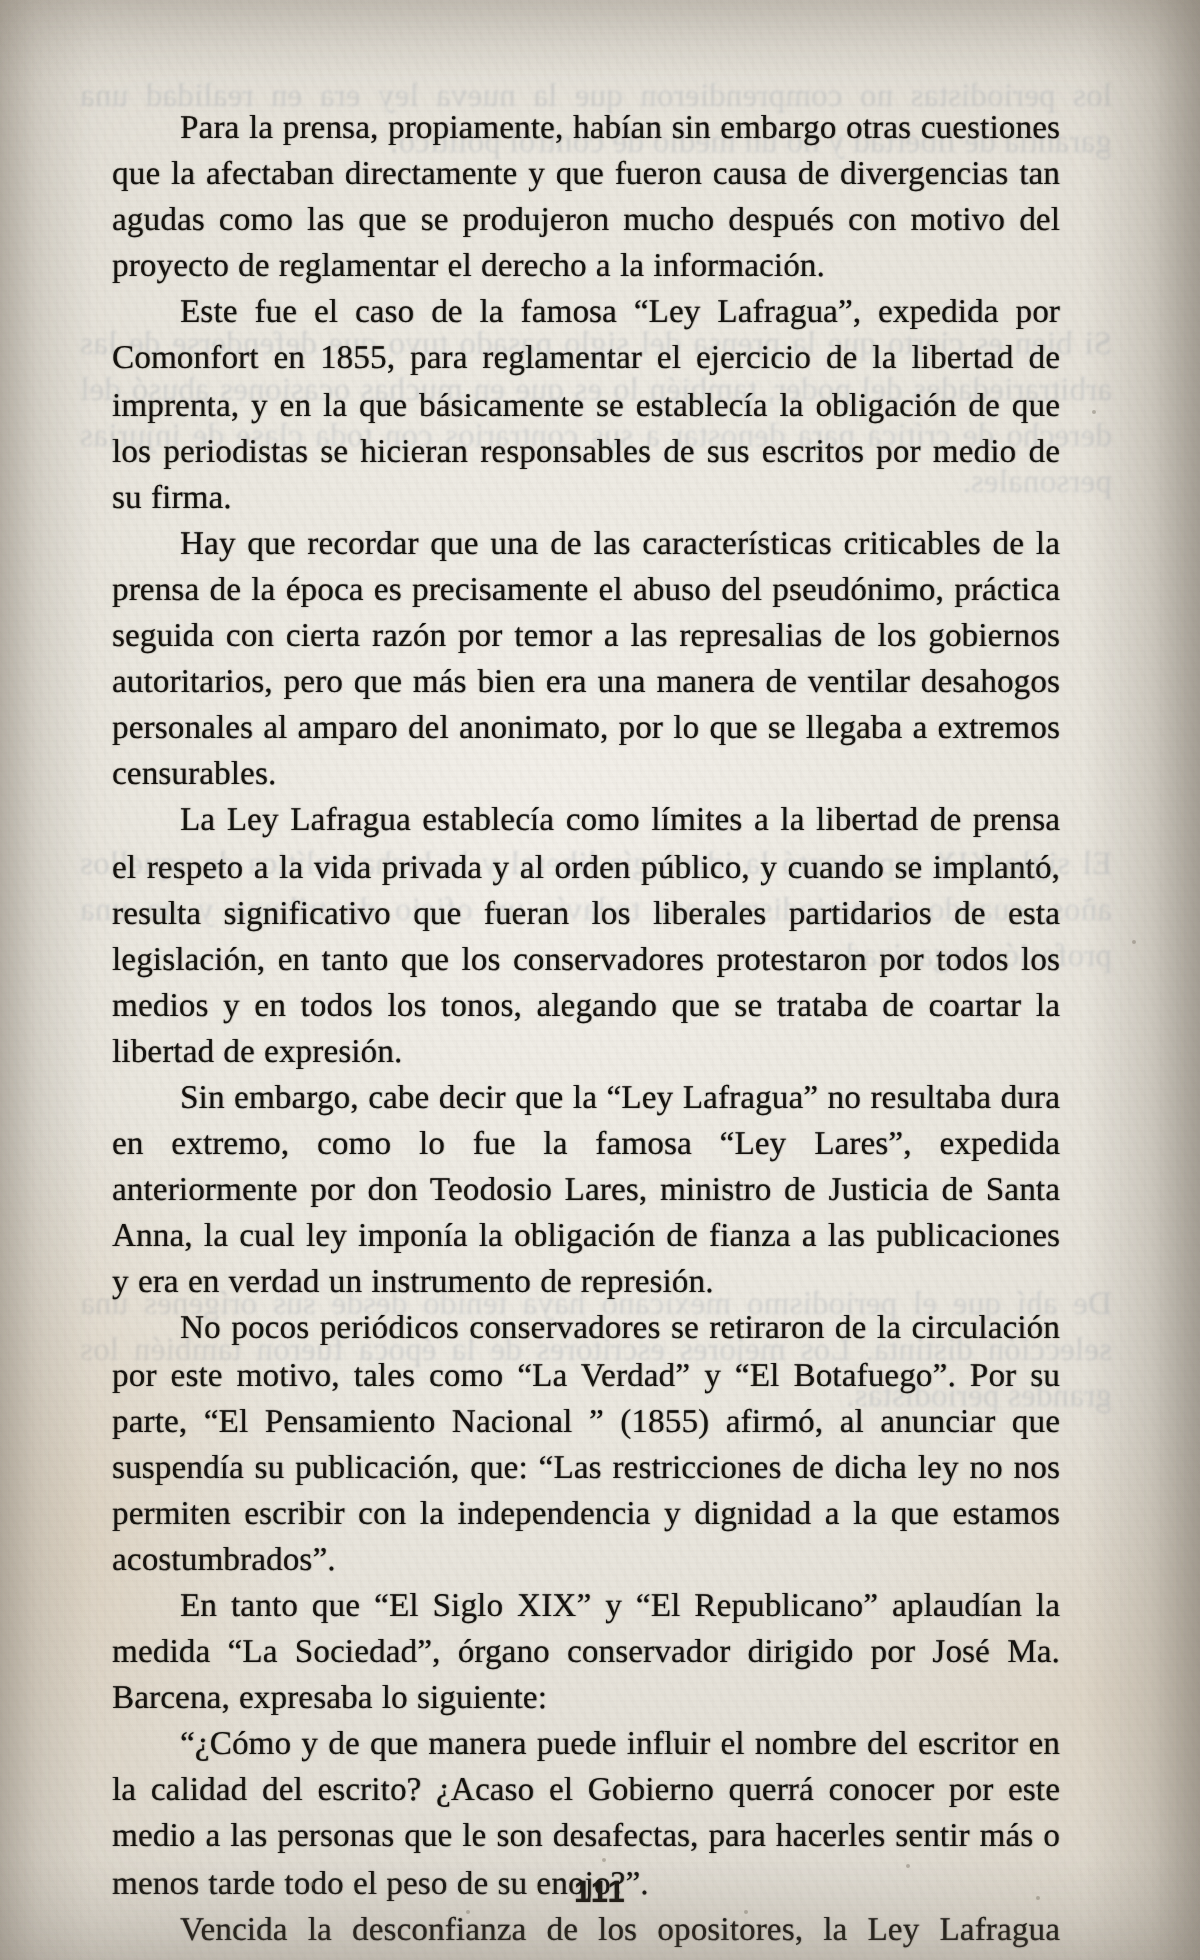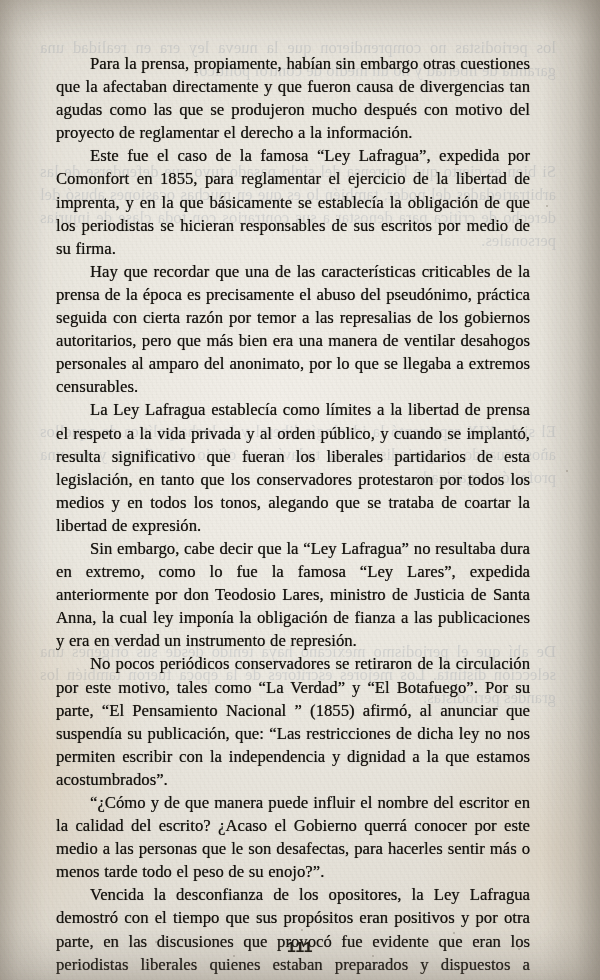--- a/index.html
+++ b/index.html
@@ -151,20 +151,21 @@
   <div class="warm-stain"></div>
   <div class="warm-stain2"></div>
 
   <div id="textblock">
     <p>Para la prensa, propiamente, habían sin embargo otras cuestiones que la afectaban directamente y que fueron causa de divergencias tan agudas como las que se produjeron mucho después con motivo del proyecto de reglamentar el derecho a la información.</p>
     <p>Este fue el caso de la famosa “Ley Lafragua”, expedida por Comonfort en 1855, para reglamentar el ejercicio de la libertad de imprenta, y en la que básicamente se establecía la obligación de que los periodistas se hicieran responsables de sus escritos por medio de su firma.</p>
     <p>Hay que recordar que una de las características criticables de la prensa de la época es precisamente el abuso del pseudónimo, práctica seguida con cierta razón por temor a las represalias de los gobiernos autoritarios, pero que más bien era una manera de ventilar desahogos personales al amparo del anonimato, por lo que se llegaba a extremos censurables.</p>
     <p>La Ley Lafragua establecía como límites a la libertad de prensa el respeto a la vida privada y al orden público, y cuando se implantó, resulta significativo que fueran los liberales partidarios de esta legislación, en tanto que los conservadores protestaron por todos los medios y en todos los tonos, alegando que se trataba de coartar la libertad de expresión.</p>
     <p>Sin embargo, cabe decir que la “Ley Lafragua” no resultaba dura en extremo, como lo fue la famosa “Ley Lares”, expedida anteriormente por don Teodosio Lares, ministro de Justicia de Santa Anna, la cual ley imponía la obligación de fianza a las publicaciones y era en verdad un instrumento de represión.</p>
     <p>No pocos periódicos conservadores se retiraron de la circulación por este motivo, tales como “La Verdad” y “El Botafuego”. Por su parte, “El Pensamiento Nacional ” (1855) afirmó, al anunciar que suspendía su publicación, que: “Las restricciones de dicha ley no nos permiten escribir con la independencia y dignidad a la que estamos acostumbrados”.</p>
+    <p>En tanto que “El Siglo XIX” y “El Republicano” aplaudían la medida “La Sociedad”, órgano conservador dirigido por José Ma. Barcena, expresaba lo siguiente:</p>
     <p>“¿Cómo y de que manera puede influir el nombre del escritor en la calidad del escrito? ¿Acaso el Gobierno querrá conocer por este medio a las personas que le son desafectas, para hacerles sentir más o menos tarde todo el peso de su enojo?”.</p>
     <p>Vencida la desconfianza de los opositores, la Ley Lafragua demostró con el tiempo que sus propósitos eran positivos y por otra parte, en las discusiones que provocó fue evidente que eran los periodistas liberales quienes estaban preparados y dispuestos a moralizar la prensa periódica, librándola de los libelistas anónimos que, tanto ayer como hoy, son la vergüenza de la profesión.</p>
   </div>
 
   <div id="folio">111</div>
 
   <div class="edge-left"></div>
   <div class="edge-right"></div>
   <div class="edge-top"></div>
   <div class="edge-bottom"></div>

